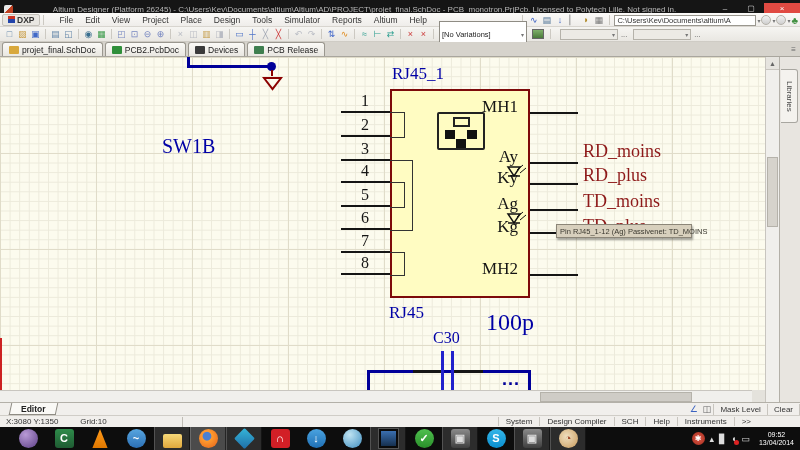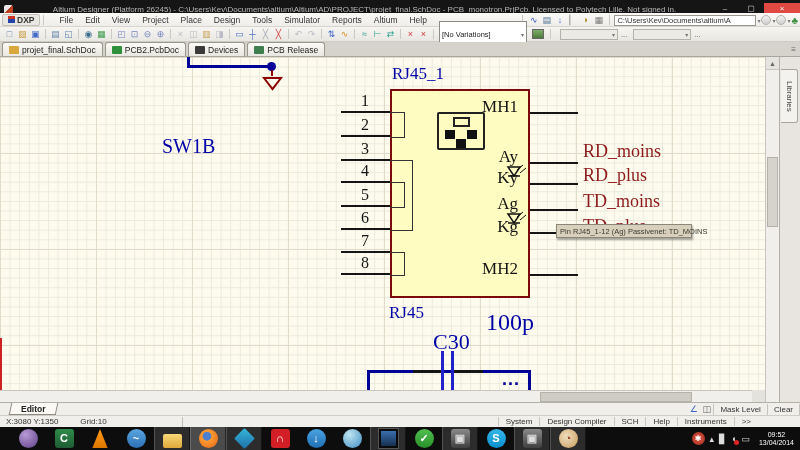--- a/index.html
+++ b/index.html
@@ -338,21 +338,21 @@
       <div class="net-label serif" style="top: 108px;">RD_plus</div>
       <div class="net-label serif" style="top: 134px;">TD_moins</div>
       <div class="net-label serif" style="top: 159px;">TD_plus</div>
     </div>
 
   <div id="tooltip">
     <span>Pin RJ45_1-12 (Ag) Passive</span>
     <span>net: TD_MOINS</span>
   </div>
 
-  <div class="abs serif" style="left:433px;top:272px;font-size:22px;color:var(--des);">C30</div>
+  <div class="abs serif" style="left:433px;top:272px;font-size:16px;color:var(--des);">C30</div>
   <div class="abs serif" style="left:486px;top:252px;font-size:24px;color:var(--des);">100p</div>
   <div class="wire-h" style="left:367px;top:313px;width:163px;"></div>
   <div class="wire-v" style="left:367px;top:313px;height:21px;"></div>
   <div class="wire-v" style="left:528px;top:313px;height:21px;"></div>
   <div class="hline" style="left:413px;top:313px;width:30px;height:2.5px;"></div>
   <div class="hline" style="left:453px;top:313px;width:30px;height:2.5px;"></div>
   <div class="plate" style="left:441px;top:294px;"></div>
   <div class="plate" style="left:451px;top:294px;"></div>
   <div id="cap-dots">...</div>
 

